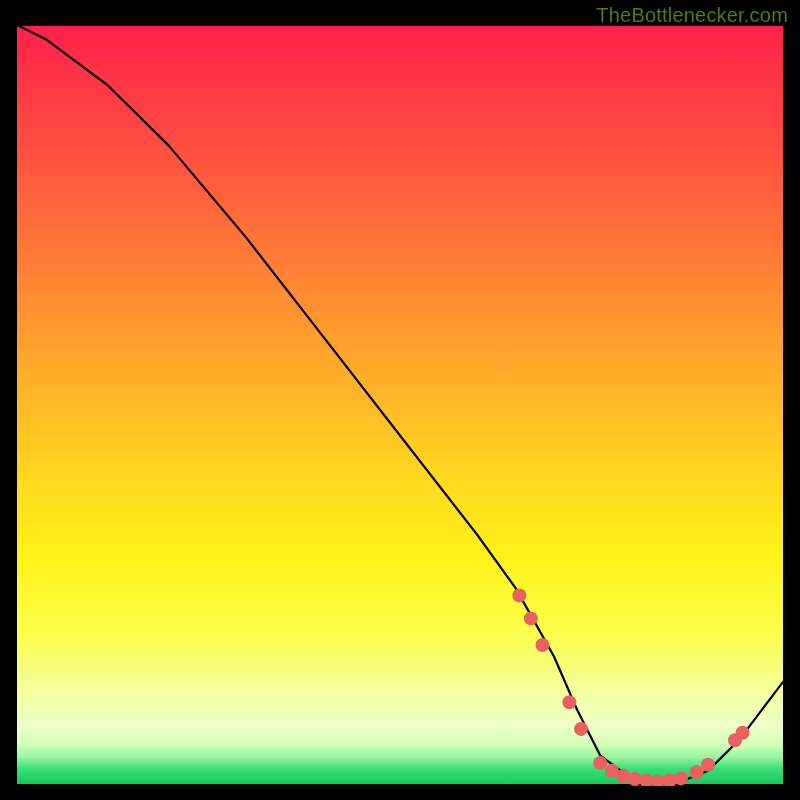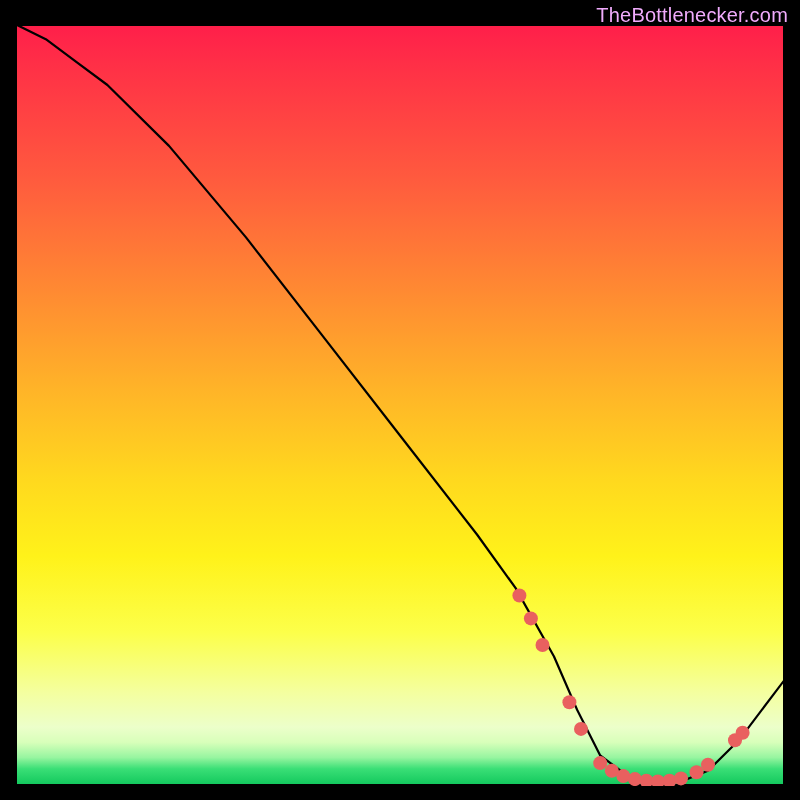--- a/index.html
+++ b/index.html
@@ -15,21 +15,21 @@
     position: relative;
     width: 800px;
     height: 800px;
     background: #000;
   }
   .watermark {
     position: absolute;
     top: 4px;
     right: 12px;
     font-size: 20px;
-    color: #f0abfc;
+    color: #4d7c0f;
     letter-spacing: 0.2px;
     font-weight: 500;
     z-index: 30;
   }
   
   .plot-frame {
     position: absolute;
     left: 15px;
     top: 24px;
     width: 770px;

